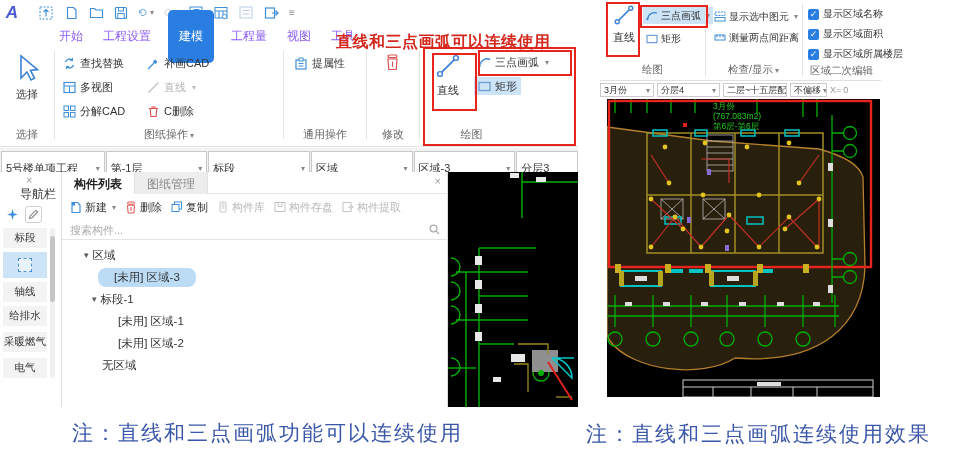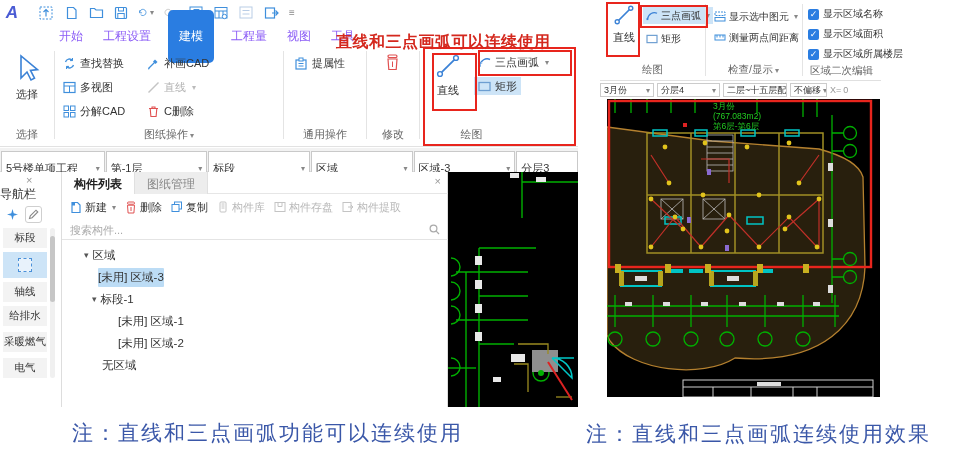--- a/index.html
+++ b/index.html
@@ -31,21 +31,21 @@
 .draw-left{position:absolute;left:8px;top:7px;width:40px;text-align:center}
 .draw-left .lbl{font-size:11px;margin-top:4px}
 .draw-row{position:absolute;height:18px;display:flex;align-items:center;gap:4px;font-size:11px;padding:0 4px;white-space:nowrap}
 .blue-bg{background:#cde4f7}
 .selbar{position:absolute;left:0;top:148px;width:578px;height:24px;background:#f2f2f2;border-bottom:1px solid #dcdcdc;display:flex;gap:1px;padding:3px 0 0 1px}
 .dd{background:#fff;border:1px solid #c9c9c9;display:flex;align-items:center;justify-content:space-between;padding:16px 4px;font-size:11px;height:18px;color:#333;white-space:nowrap;overflow:hidden}
 
 .bodyp{position:absolute;left:0;top:172px;width:578px;height:235px;display:flex}
 .navp{width:62px;border-right:1px solid #ddd;position:relative;background:#fff}
 .navx{position:absolute;left:26px;top:2px;color:#999;font-size:11px}
-.nav-title{position:absolute;left:0;top:14px;width:56px;text-align:left;font-size:12px;color:#333}
+.nav-title{position:absolute;left:0;top:14px;width:56px;text-align:right;font-size:12px;color:#333}
 .nav-icons{position:absolute;left:4px;top:34px;display:flex;gap:4px}
 .nav-ic{width:17px;height:17px;border:1px solid #cfcfcf;border-radius:3px;display:flex;align-items:center;justify-content:center}
 .nav-item{position:absolute;left:3px;width:44px;height:20px;background:#f3f3f3;display:flex;align-items:center;justify-content:center;font-size:10.5px;color:#333;overflow:hidden;white-space:nowrap}
 .nav-item.sel{height:26px;background:#cde4f7}
 .dashed-sq{width:14px;height:14px;border:1.5px dashed #4a90d9;background:#e8f2fb}
 .nav-scroll{position:absolute;left:50px;top:56px;width:5px;height:150px;background:#f0f0f0;border-radius:3px}
 .nav-thumb{position:absolute;left:0;top:8px;width:5px;height:66px;background:#c6c6c6;border-radius:3px}
 .comp{width:386px;border-right:1px solid #ddd;position:relative;background:#fff}
 .tabrow{position:absolute;left:0;top:0;width:386px;height:22px;display:flex;border-bottom:1px solid #e6e6e6}
 .ctab{padding:4px 12px 0 12px;font-size:12px;height:22px}
@@ -54,21 +54,21 @@
 .compx{position:absolute;right:6px;top:3px;color:#999;font-size:11px}
 .ctools{position:absolute;left:0;top:24px;width:386px;height:22px;display:flex;align-items:center;gap:9px;padding-left:8px}
 .cbtn{display:flex;align-items:center;gap:3px;font-size:11px;color:#333;white-space:nowrap}
 .cbtn.dis{color:#b8b8b8}
 .csearch{position:absolute;left:0;top:48px;width:386px;height:20px;border-bottom:1px solid #e4e4e4;display:flex;align-items:center;padding:0 8px}
 .csearch input{border:0;outline:0;flex:1;font-size:11px;color:#555;background:transparent;font-family:"Liberation Sans",sans-serif}
 .csearch input::placeholder{color:#aaa}
 .tree{position:absolute;left:0;top:72px;width:386px}
 .trow{height:22px;display:flex;align-items:center;font-size:11.5px;color:#333}
 .tcaret{font-size:9px;color:#555;margin-right:4px}
-.tsel{background:#bcdcf5;padding:2px 0;border-radius:1px}
+.tsel{background:#bcdcf5;padding:2px 16px;border-radius:8px}
 .cadL{width:130px;background:#000;position:relative}
 
 .redbox{position:absolute;border:2px solid #e8251d;background:transparent}
 .top-note{position:absolute;left:336px;top:32px;font-size:16px;font-weight:bold;color:#d4281e;white-space:nowrap;letter-spacing:.5px}
 .note{position:absolute;font-size:21px;color:#3a57a8;white-space:nowrap;letter-spacing:2px}
 
 .rp{position:absolute;left:600px;top:0;width:281px;height:397px}
 .rp-tb{position:absolute;left:0;top:0;width:281px;height:81px;background:#fff;border-bottom:1px solid #e0e0e0}
 .rp-glabel{position:absolute;text-align:center;font-size:10.5px;color:#666;white-space:nowrap}
 .rp-vdiv{position:absolute;top:4px;width:1px;height:72px;background:#e4e4e4}

